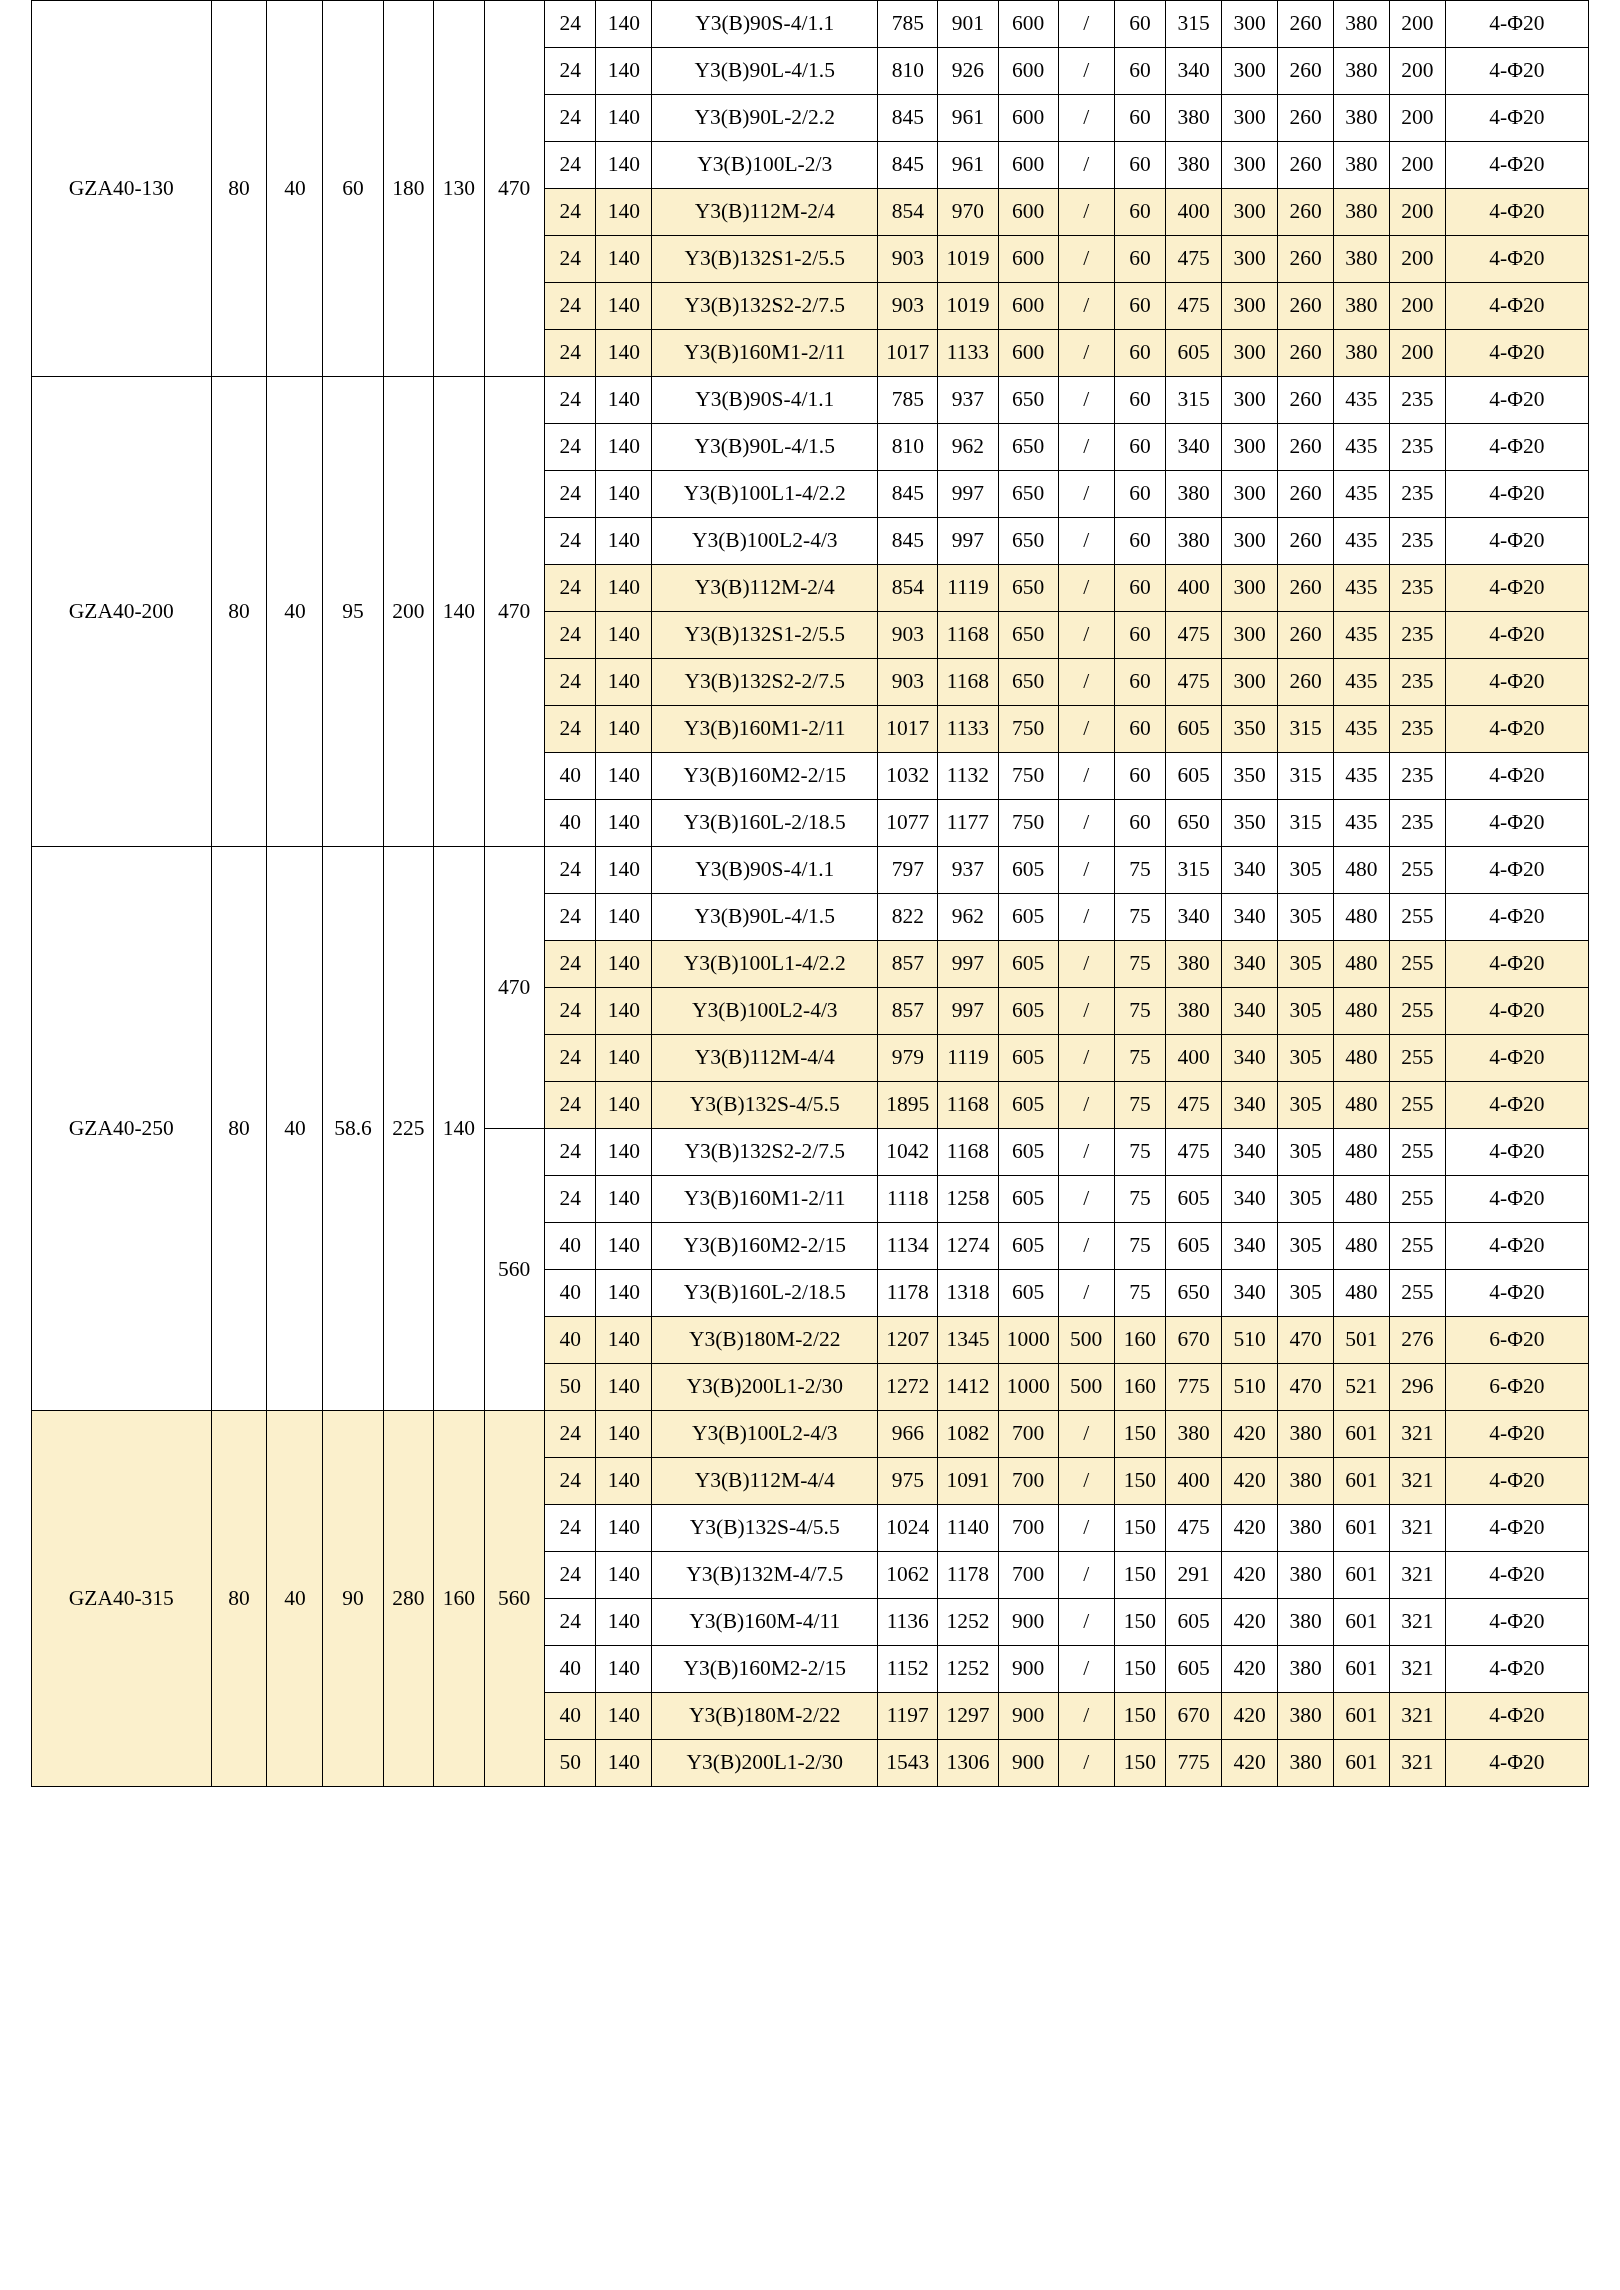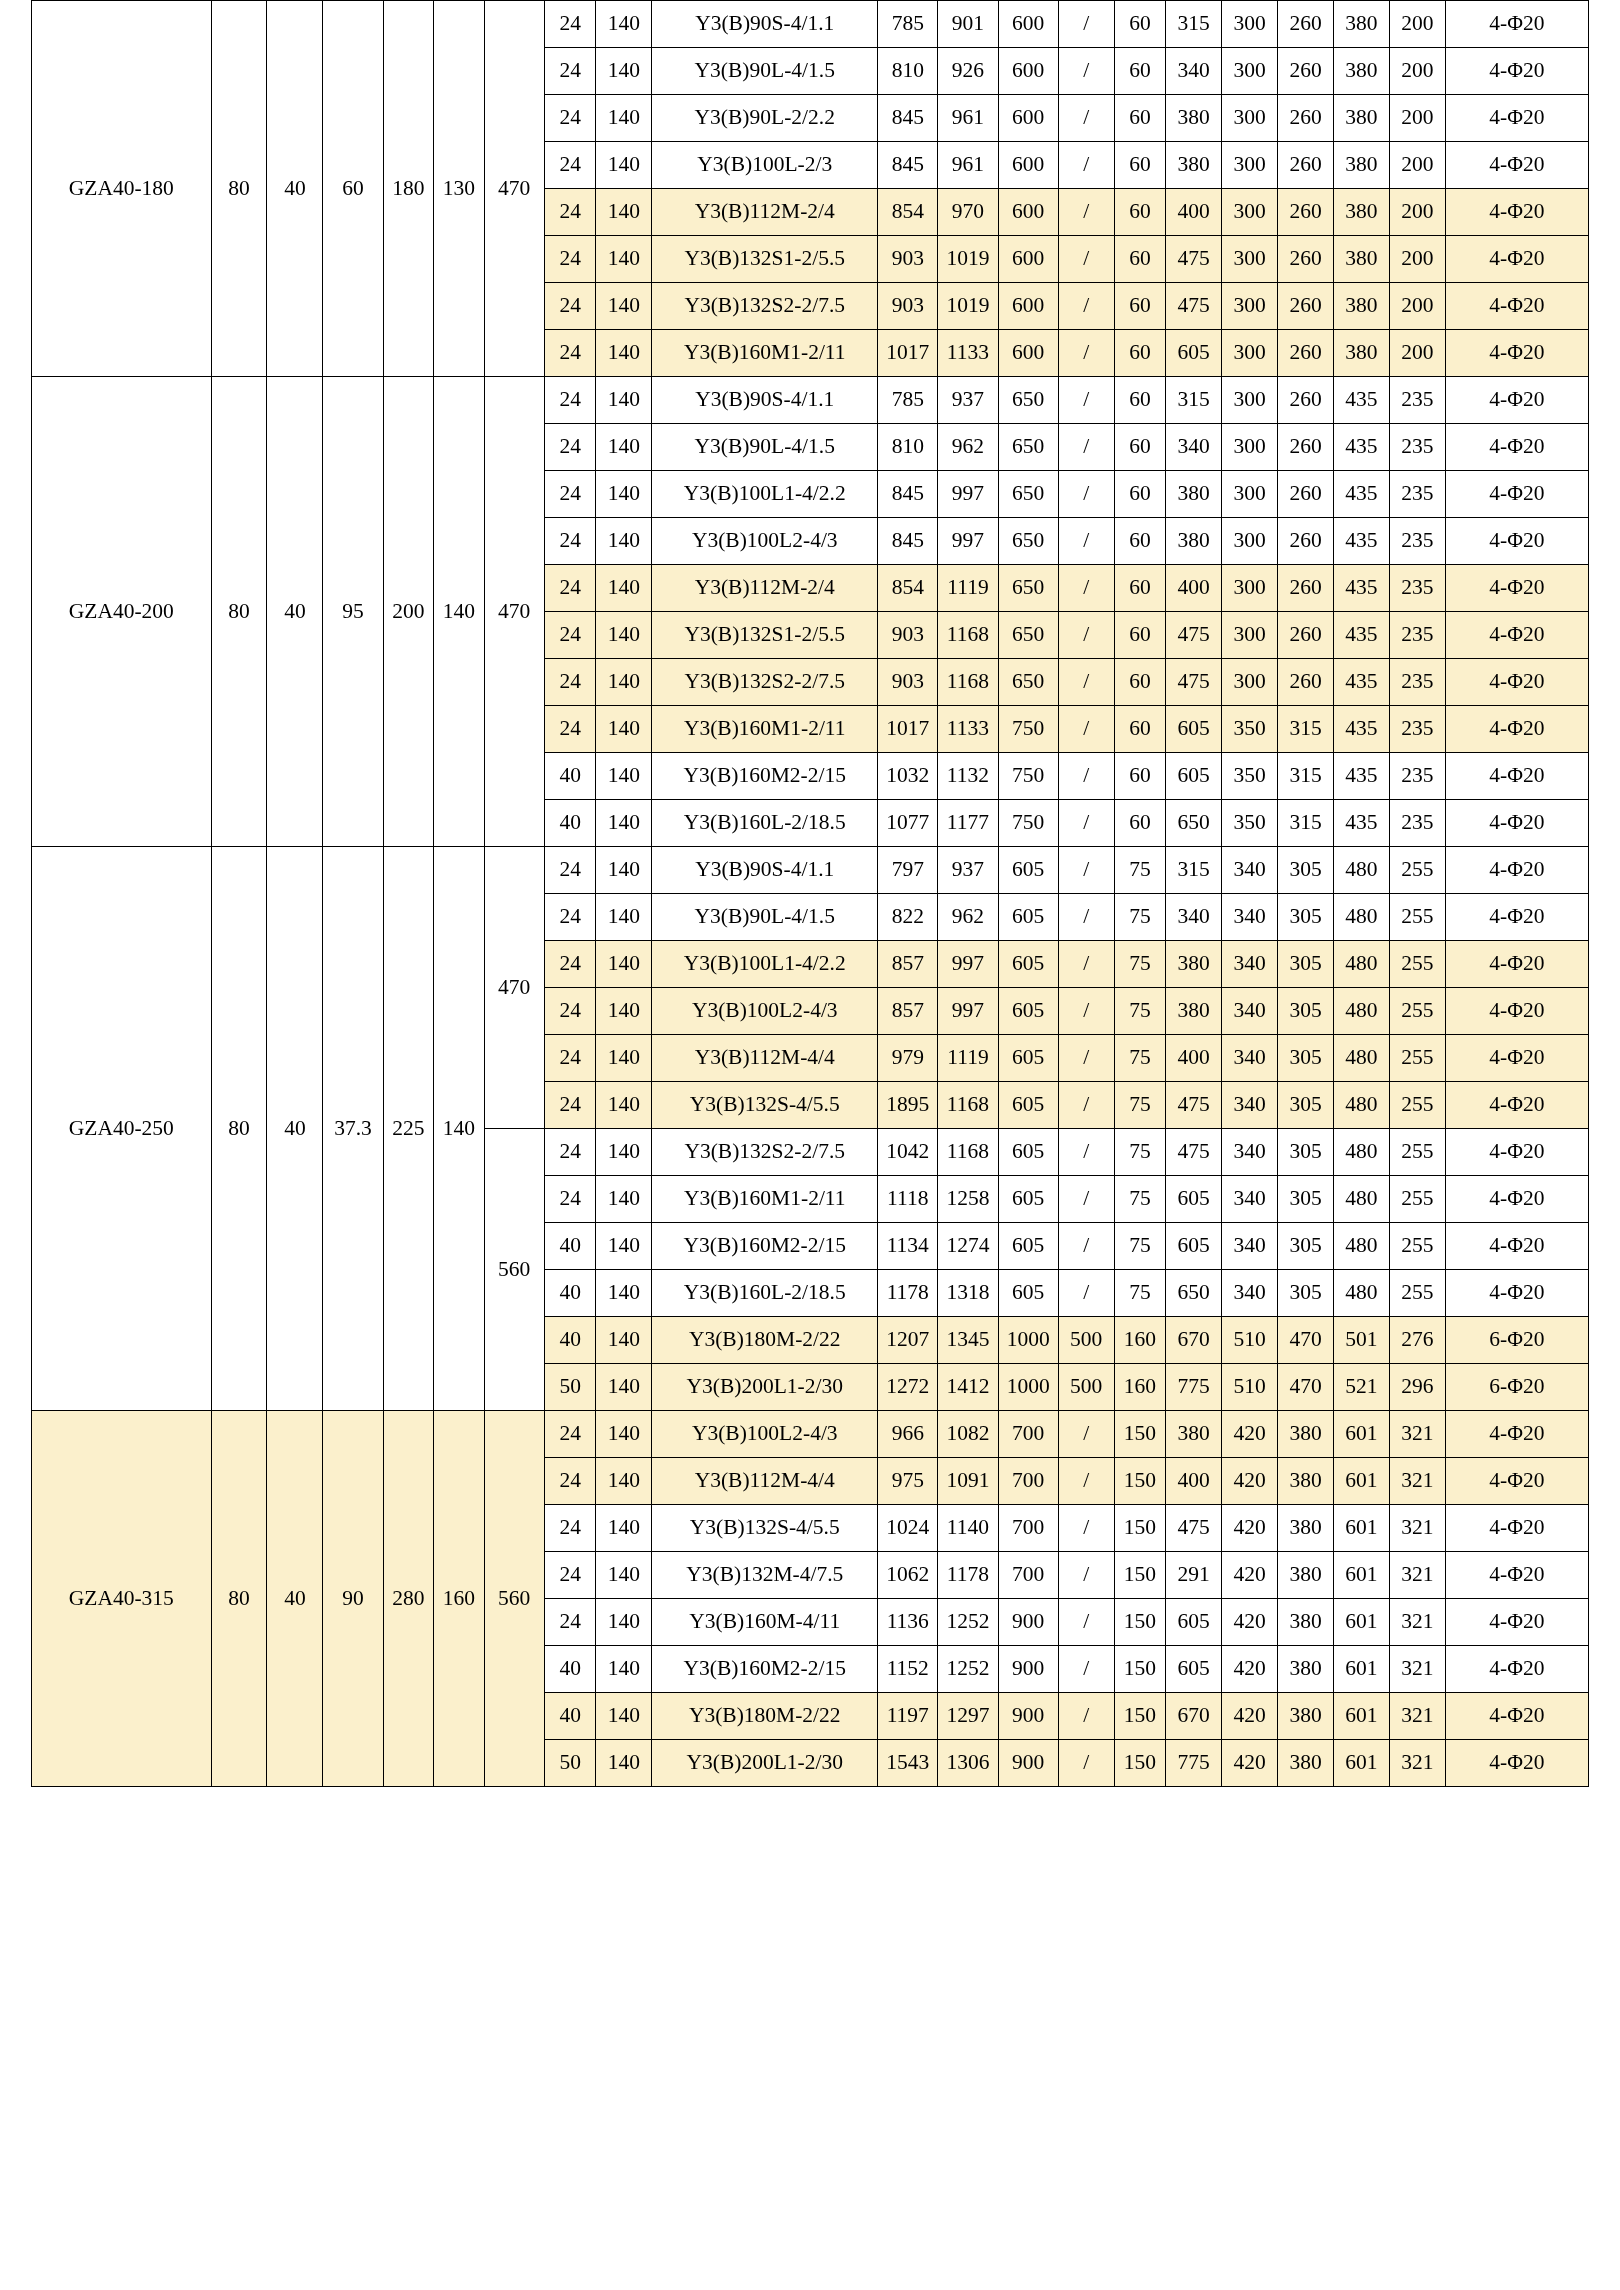--- a/index.html
+++ b/index.html
@@ -91,21 +91,21 @@
       <col class="c-m">
         <col class="c-n">
         <col class="c-o">
         <col class="c-p">
         <col class="c-q">
         <col class="c-r">
         <col class="c-s">
     </colgroup>
     <tbody id="tbody">
         <tr>
-          <td rowspan="8" class="model">GZA40-180</td>
+          <td rowspan="8" class="model">GZA40-130</td>
           <td rowspan="8">80</td>
           <td rowspan="8">40</td>
           <td rowspan="8">60</td>
           <td rowspan="8">180</td>
           <td rowspan="8">130</td>
           <td rowspan="8">470</td>
           <td>24</td>
           <td>140</td>
           <td class="motor">Y3(B)90S-4/1.1</td>
           <td>785</td>
@@ -396,21 +396,21 @@
           <td>350</td>
           <td>315</td>
           <td>435</td>
           <td>235</td>
           <td>4-Φ20</td>
         </tr>
         <tr>
           <td rowspan="12" class="model">GZA40-250</td>
           <td rowspan="12">80</td>
           <td rowspan="12">40</td>
-          <td rowspan="12">37.3</td>
+          <td rowspan="12">58.6</td>
           <td rowspan="12">225</td>
           <td rowspan="12">140</td>
           <td rowspan="6">470</td>
           <td>24</td>
           <td>140</td>
           <td class="motor">Y3(B)90S-4/1.1</td>
           <td>797</td>
           <td>937</td>
           <td>605</td>
           <td>/</td>

